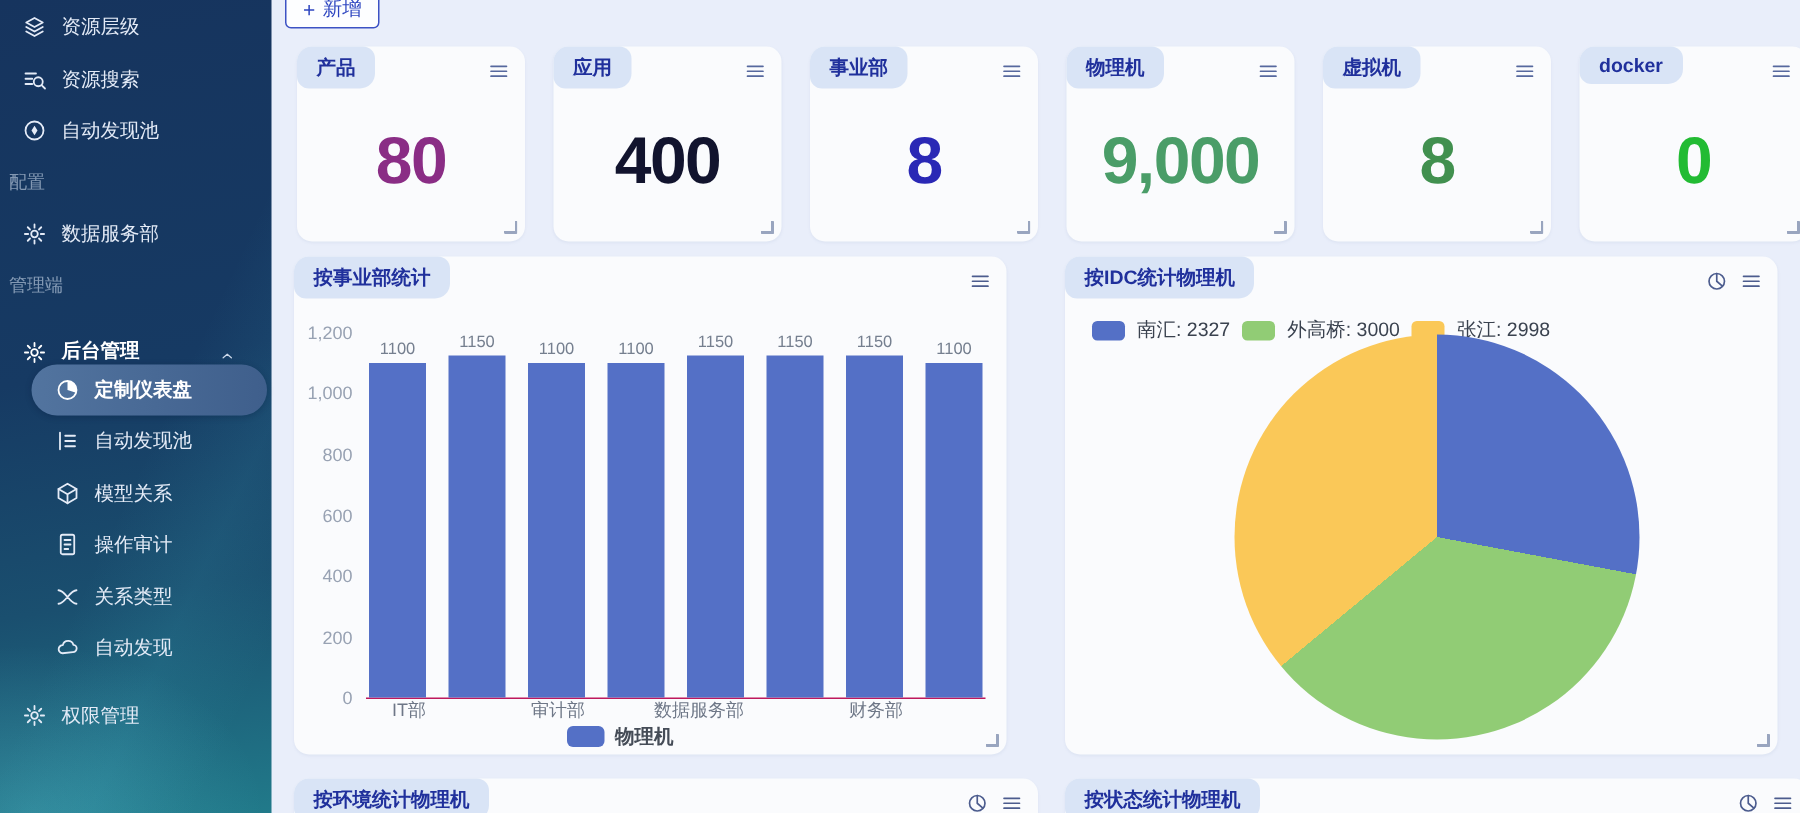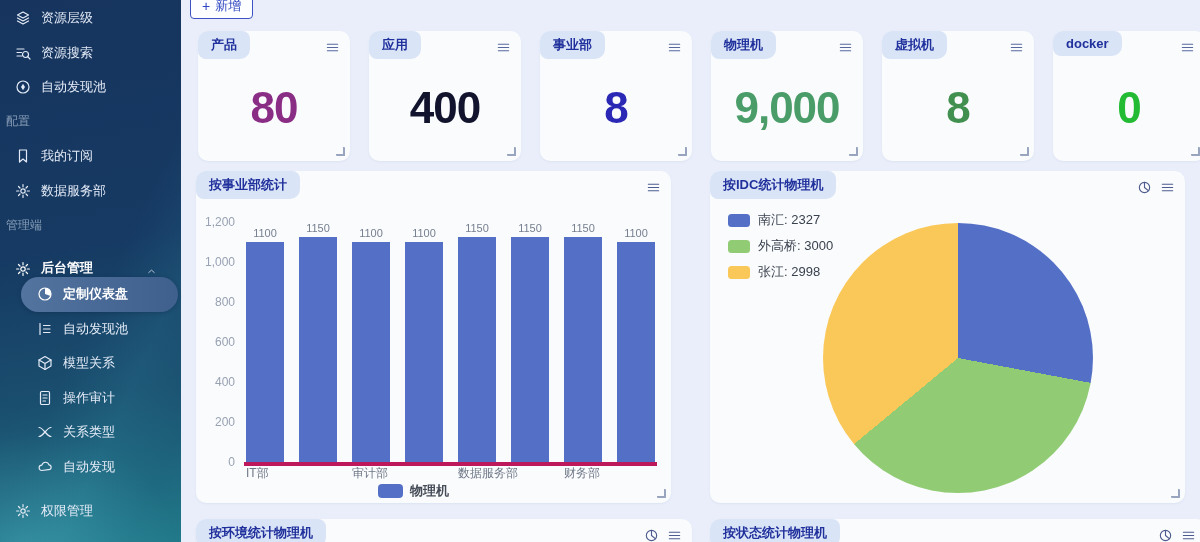--- a/index.html
+++ b/index.html
@@ -53,37 +53,37 @@
     align-items:center;justify-content:center;font-size:44px;font-weight:bold;letter-spacing:-1px;}
   .rz{position:absolute;right:5px;bottom:5px;width:7px;height:7px;border-right:2px solid #99a5bf;
     border-bottom:2px solid #99a5bf;border-radius:1px;cursor:nwse-resize;}
   
   .chart-card{position:absolute;top:171px;width:475px;height:332px;}
   #bar-card{left:15px;}
   #pie-card{left:529px;}
   .hdr-icons{position:absolute;top:9px;right:10px;display:flex;gap:8px;color:#4c5c8e;}
   .hdr-icons .icon{width:15px;height:15px;cursor:pointer;}
   
-  .plot{position:absolute;left:48px;right:14px;top:51px;bottom:37px;border-bottom:4px solid #be185d;}
+  .plot{position:absolute;left:48px;right:14px;top:51px;bottom:37px;border-bottom:1px solid #be185d;}
   .bars{display:flex;height:100%;align-items:flex-end;justify-content:space-between;padding:0 2px;}
   .bcol{width:38px;display:flex;flex-direction:column;align-items:center;justify-content:flex-end;height:100%;}
   .bval{font-size:11px;color:#757f8f;margin-bottom:3px;}
   .bar{width:38px;background:#5470c6;}
   .ytick{position:absolute;right:calc(100% + 9px);transform:translateY(-50%);
     font-size:12px;color:#98a2b3;white-space:nowrap;}
   .xlabels{position:absolute;left:48px;right:14px;bottom:21px;display:flex;
     justify-content:space-between;padding:0 2px;}
-  .xl{width:38px;display:flex;justify-content:flex-start;font-size:12px;color:#6e7787;}
+  .xl{width:38px;display:flex;justify-content:flex-end;font-size:12px;color:#6e7787;}
   .xl span{white-space:nowrap;}
   .blegend{position:absolute;left:0;right:40px;bottom:3px;display:flex;justify-content:center;
     align-items:center;gap:7px;font-size:13px;color:#454c57;font-weight:bold;}
   .lswatch{width:25px;height:14px;border-radius:4px;}
   
   .pie{position:absolute;left:113px;top:52px;width:270px;height:270px;border-radius:50%;}
-  .plegend{position:absolute;left:18px;top:40px;display:flex;flex-direction:column;gap:8px;}
+  .plegend{position:absolute;left:18px;top:40px;display:flex;flex-direction:row;gap:8px;}
   .plrow{display:flex;align-items:center;gap:8px;font-size:13px;color:#3a424f;}
   .plswatch{width:22px;height:13px;border-radius:3.5px;flex:none;}
   
   .bottom-card{position:absolute;top:519px;width:496px;height:200px;}
   #bottom-card-1{left:15px;}
   #bottom-card-2{left:529px;}
 </style>
 </head>
 <body>
 
@@ -115,29 +115,20 @@
        <span class="icon">
           <svg viewBox="0 0 16 16">
             <circle cx="8" cy="8" r="6"></circle>
             <path d="M8 4.8 10 8 8 11.2 6 8z" fill="currentColor" stroke="none"></path>
           </svg>
         </span>
        <span>自动发现池</span>
 
      </div>
       <div class="sec">配置</div>
-      <div class="item    ">
-       <span class="icon">
-          <svg viewBox="0 0 16 16">
-            <path d="M4.5 2h7v12L8 11l-3.5 3z"></path>
-          </svg>
-        </span>
-       <span>我的订阅</span>
-
-     </div>
       <div class="item    ">
        <span class="icon">
           <svg viewBox="0 0 16 16">
             <circle cx="8" cy="8" r="2.2"></circle>
             <path d="M8 1.6v2.2M8 12.2v2.2M1.6 8h2.2M12.2 8h2.2M3.5 3.5 5 5M11 11l1.5 1.5M12.5 3.5 11 5M5 11l-1.5 1.5"></path>
           </svg>
         </span>
        <span>数据服务部</span>
 
      </div>

